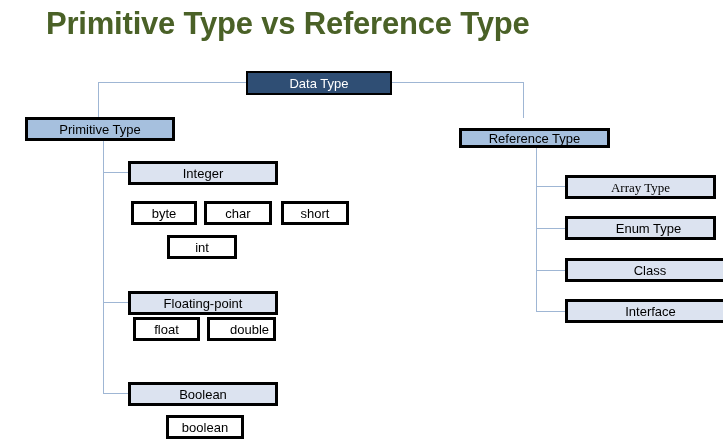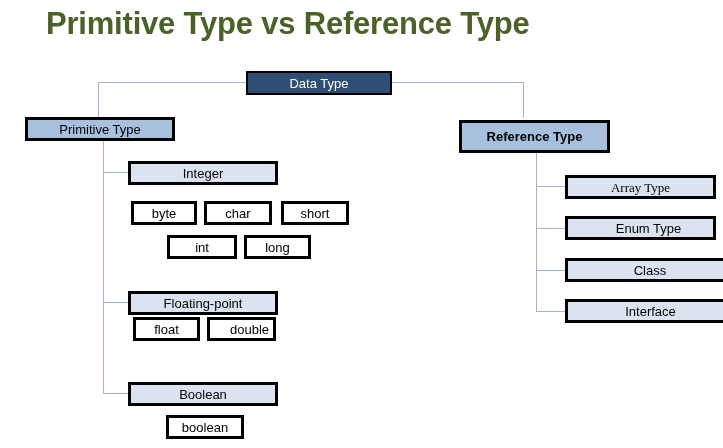--- a/index.html
+++ b/index.html
@@ -92,31 +92,30 @@
 
   <div class="conn v" style="left:536px; top:140px; height:172px;"></div>
   <div class="conn h" style="left:536px; top:186px; width:30px;"></div>
   <div class="conn h" style="left:536px; top:228px; width:30px;"></div>
   <div class="conn h" style="left:536px; top:270px; width:30px;"></div>
   <div class="conn h" style="left:536px; top:311px; width:30px;"></div>
 
   <div class="node root" style="left:246px; top:71px; width:146px; height:24px;">Data Type</div>
 
   <div class="node lvl2" style="left:25px; top:117px; width:150px; height:24px;">Primitive Type</div>
-  <div class="node lvl2" style="left:459px; top:120px; width:151px; height:33px;font-weight:bold;">Reference Type</div>
+  <div class="node lvl2" style="left:459px; top:128px; width:151px; height:20px;">Reference Type</div>
 
   <div class="node lvl3" style="left:128px; top:161px; width:150px; height:24px;">Integer</div>
   <div class="node lvl3" style="left:128px; top:291px; width:150px; height:24px;">Floating-point</div>
   <div class="node lvl3" style="left:128px; top:382px; width:150px; height:24px;">Boolean</div>
 
   <div class="node leaf" style="left:131px; top:201px; width:66px; height:24px;">byte</div>
   <div class="node leaf" style="left:204px; top:201px; width:68px; height:24px;">char</div>
   <div class="node leaf" style="left:281px; top:201px; width:68px; height:24px;">short</div>
   <div class="node leaf" style="left:167px; top:235px; width:70px; height:24px;">int</div>
-  <div class="node leaf" style="left:244px; top:235px; width:67px; height:24px;">long</div>
 
   <div class="node leaf" style="left:133px; top:317px; width:67px; height:24px;">float</div>
   <div class="node leaf" style="left:207px; top:317px; width:69px; height:24px;padding-left:16px;">double</div>
 
   <div class="node leaf" style="left:166px; top:415px; width:78px; height:24px;">boolean</div>
 
   <div class="node ref" style="left:565px; top:175px; width:151px; height:24px;font-family:Liberation Serif, serif;">Array Type</div>
   <div class="node ref" style="left:565px; top:216px; width:151px; height:24px;padding-left:16px;">Enum Type</div>
   <div class="node ref" style="left:565px; top:258px; width:170px; height:24px;">Class</div>
   <div class="node ref" style="left:565px; top:299px; width:171px; height:24px;">Interface</div>

